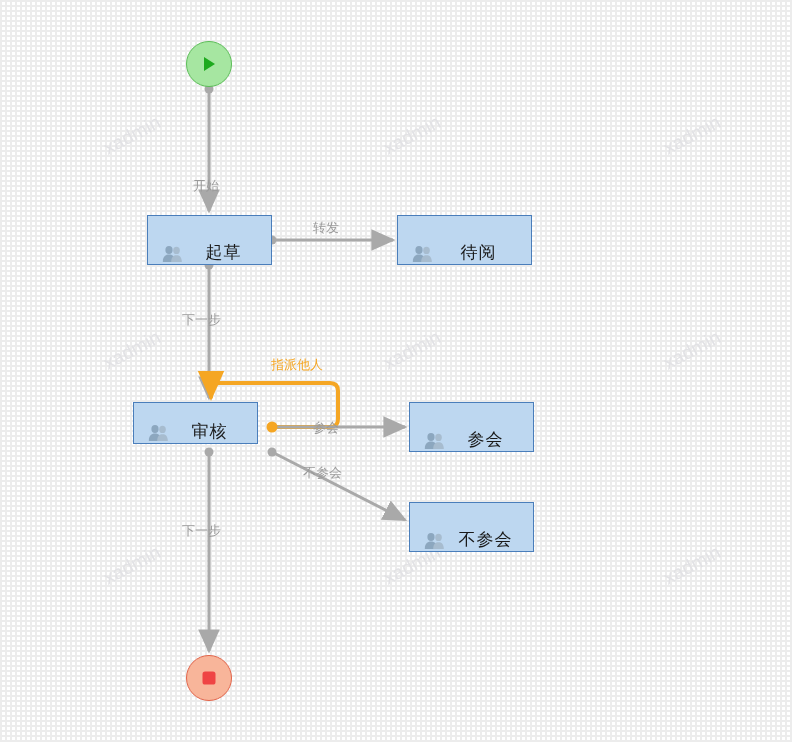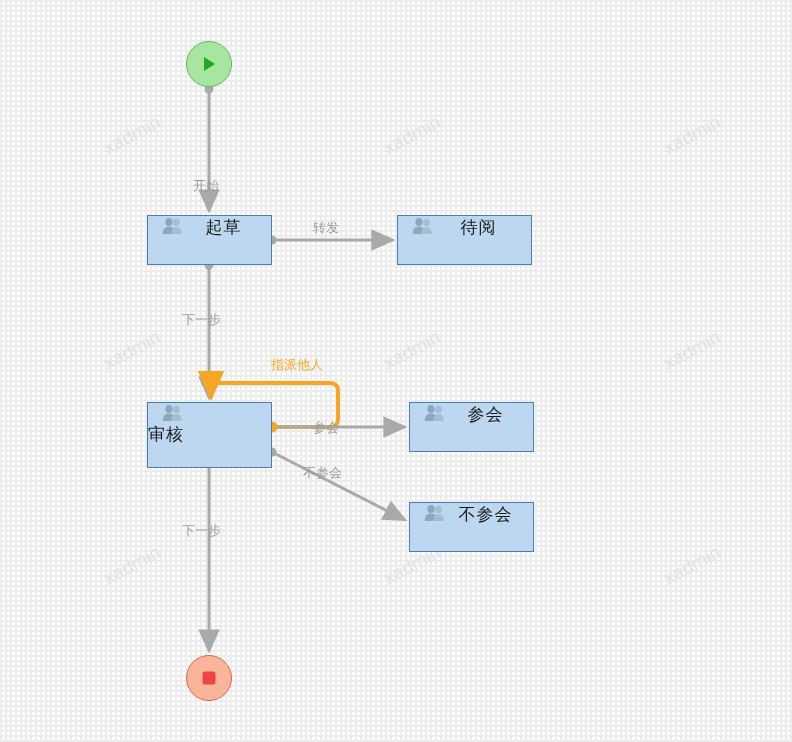--- a/index.html
+++ b/index.html
@@ -57,21 +57,21 @@
     height: 742px;
   }
   .node {
     position: absolute;
     box-sizing: border-box;
   }
   .task-node {
     background: #bdd7f0;
     border: 1px solid #4a7ebb;
     display: flex;
-    align-items: flex-start;
+    align-items: flex-end;
     box-sizing: border-box;
   }
   .task-icon {
     width: 34px;
     margin-left: 8px;
     flex: none;
     display: flex;
     align-items: center;
     justify-content: center;
   }
@@ -185,21 +185,21 @@
       <svg width="22" height="20" viewBox="0 0 22 20">
         <ellipse cx="7" cy="6" rx="3.6" ry="4" fill="#8ca7bf"></ellipse>
         <path d="M0.8,18 C0.8,12.6 3.4,10.6 7,10.6 C10.6,10.6 13.2,12.6 13.2,18 z" fill="#8ca7bf"></path>
         <ellipse cx="14.5" cy="6.4" rx="3.3" ry="3.7" fill="#a7bccf"></ellipse>
         <path d="M9.2,18 C9.2,13 11.4,11.2 14.5,11.2 C17.6,11.2 19.8,13 19.8,18 z" fill="#a7bccf"></path>
       </svg>
     </span>
     <span class="task-label">待阅</span>
   </div>
 
-  <div class="node task-node" style="left:147px; top:402px; width:125px; height:66px;flex-direction:column;">
+  <div class="node task-node" style="left:133px; top:402px; width:125px; height:42px;">
     <span class="task-icon">
       <svg width="22" height="20" viewBox="0 0 22 20">
         <ellipse cx="7" cy="6" rx="3.6" ry="4" fill="#8ca7bf"></ellipse>
         <path d="M0.8,18 C0.8,12.6 3.4,10.6 7,10.6 C10.6,10.6 13.2,12.6 13.2,18 z" fill="#8ca7bf"></path>
         <ellipse cx="14.5" cy="6.4" rx="3.3" ry="3.7" fill="#a7bccf"></ellipse>
         <path d="M9.2,18 C9.2,13 11.4,11.2 14.5,11.2 C17.6,11.2 19.8,13 19.8,18 z" fill="#a7bccf"></path>
       </svg>
     </span>
     <span class="task-label">审核</span>
   </div>

